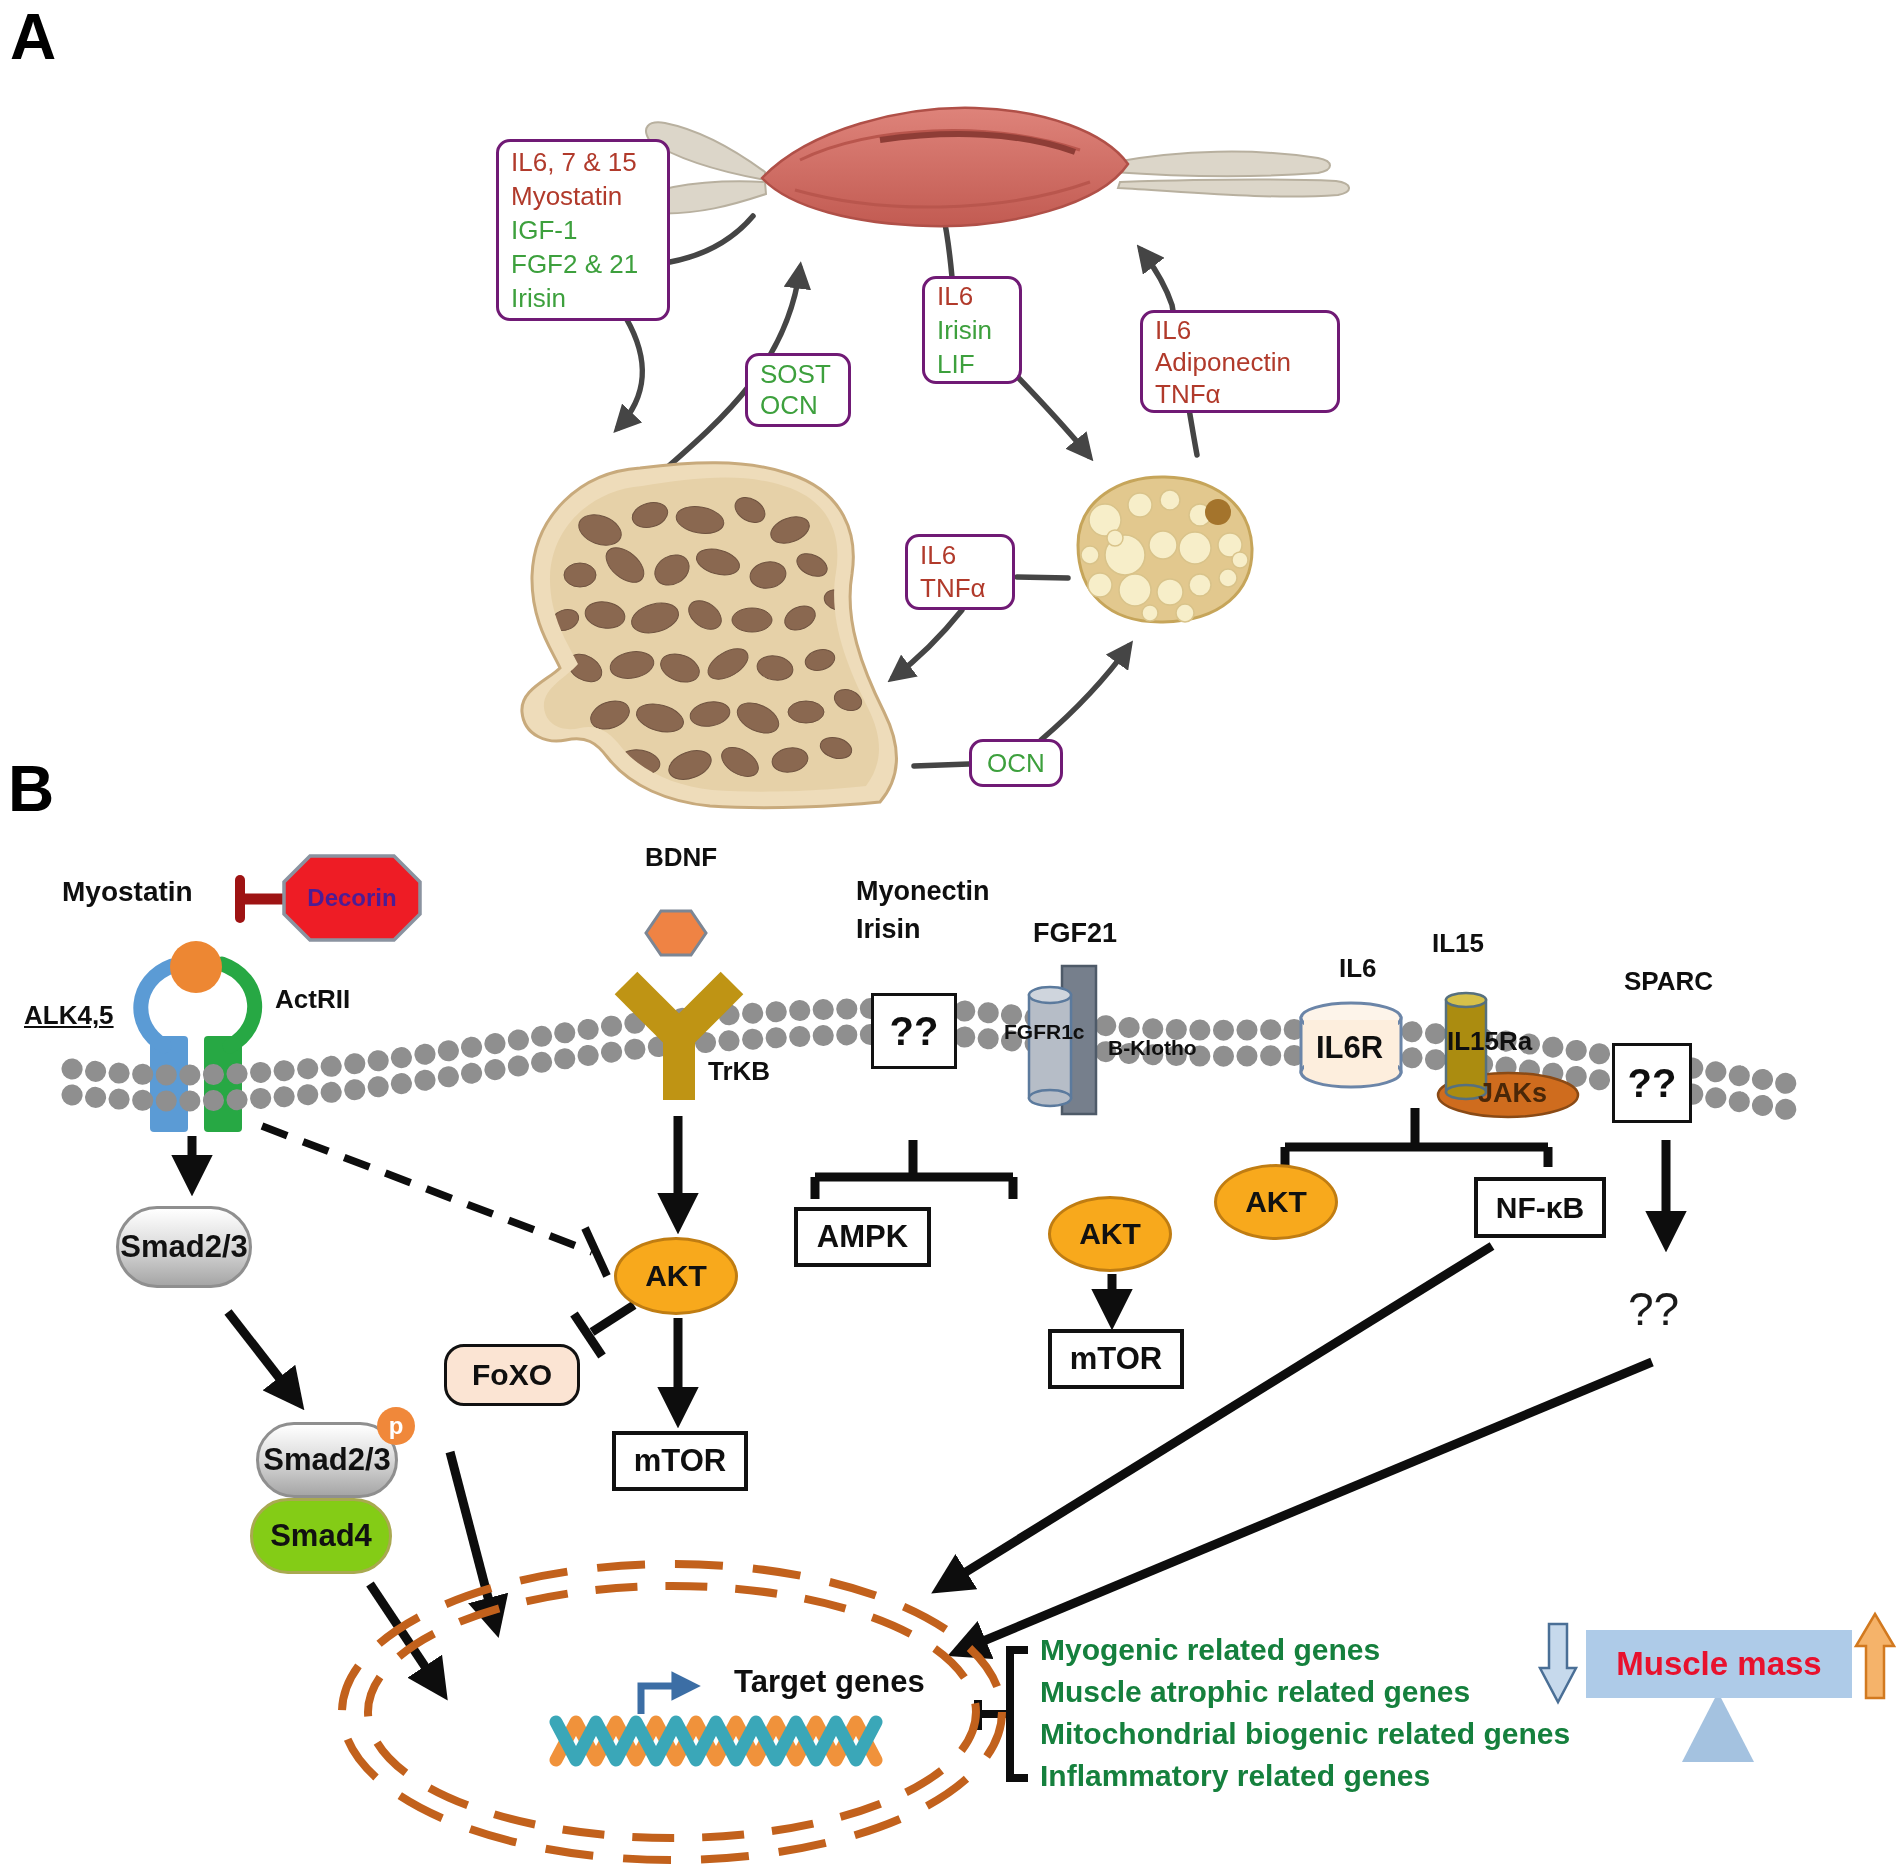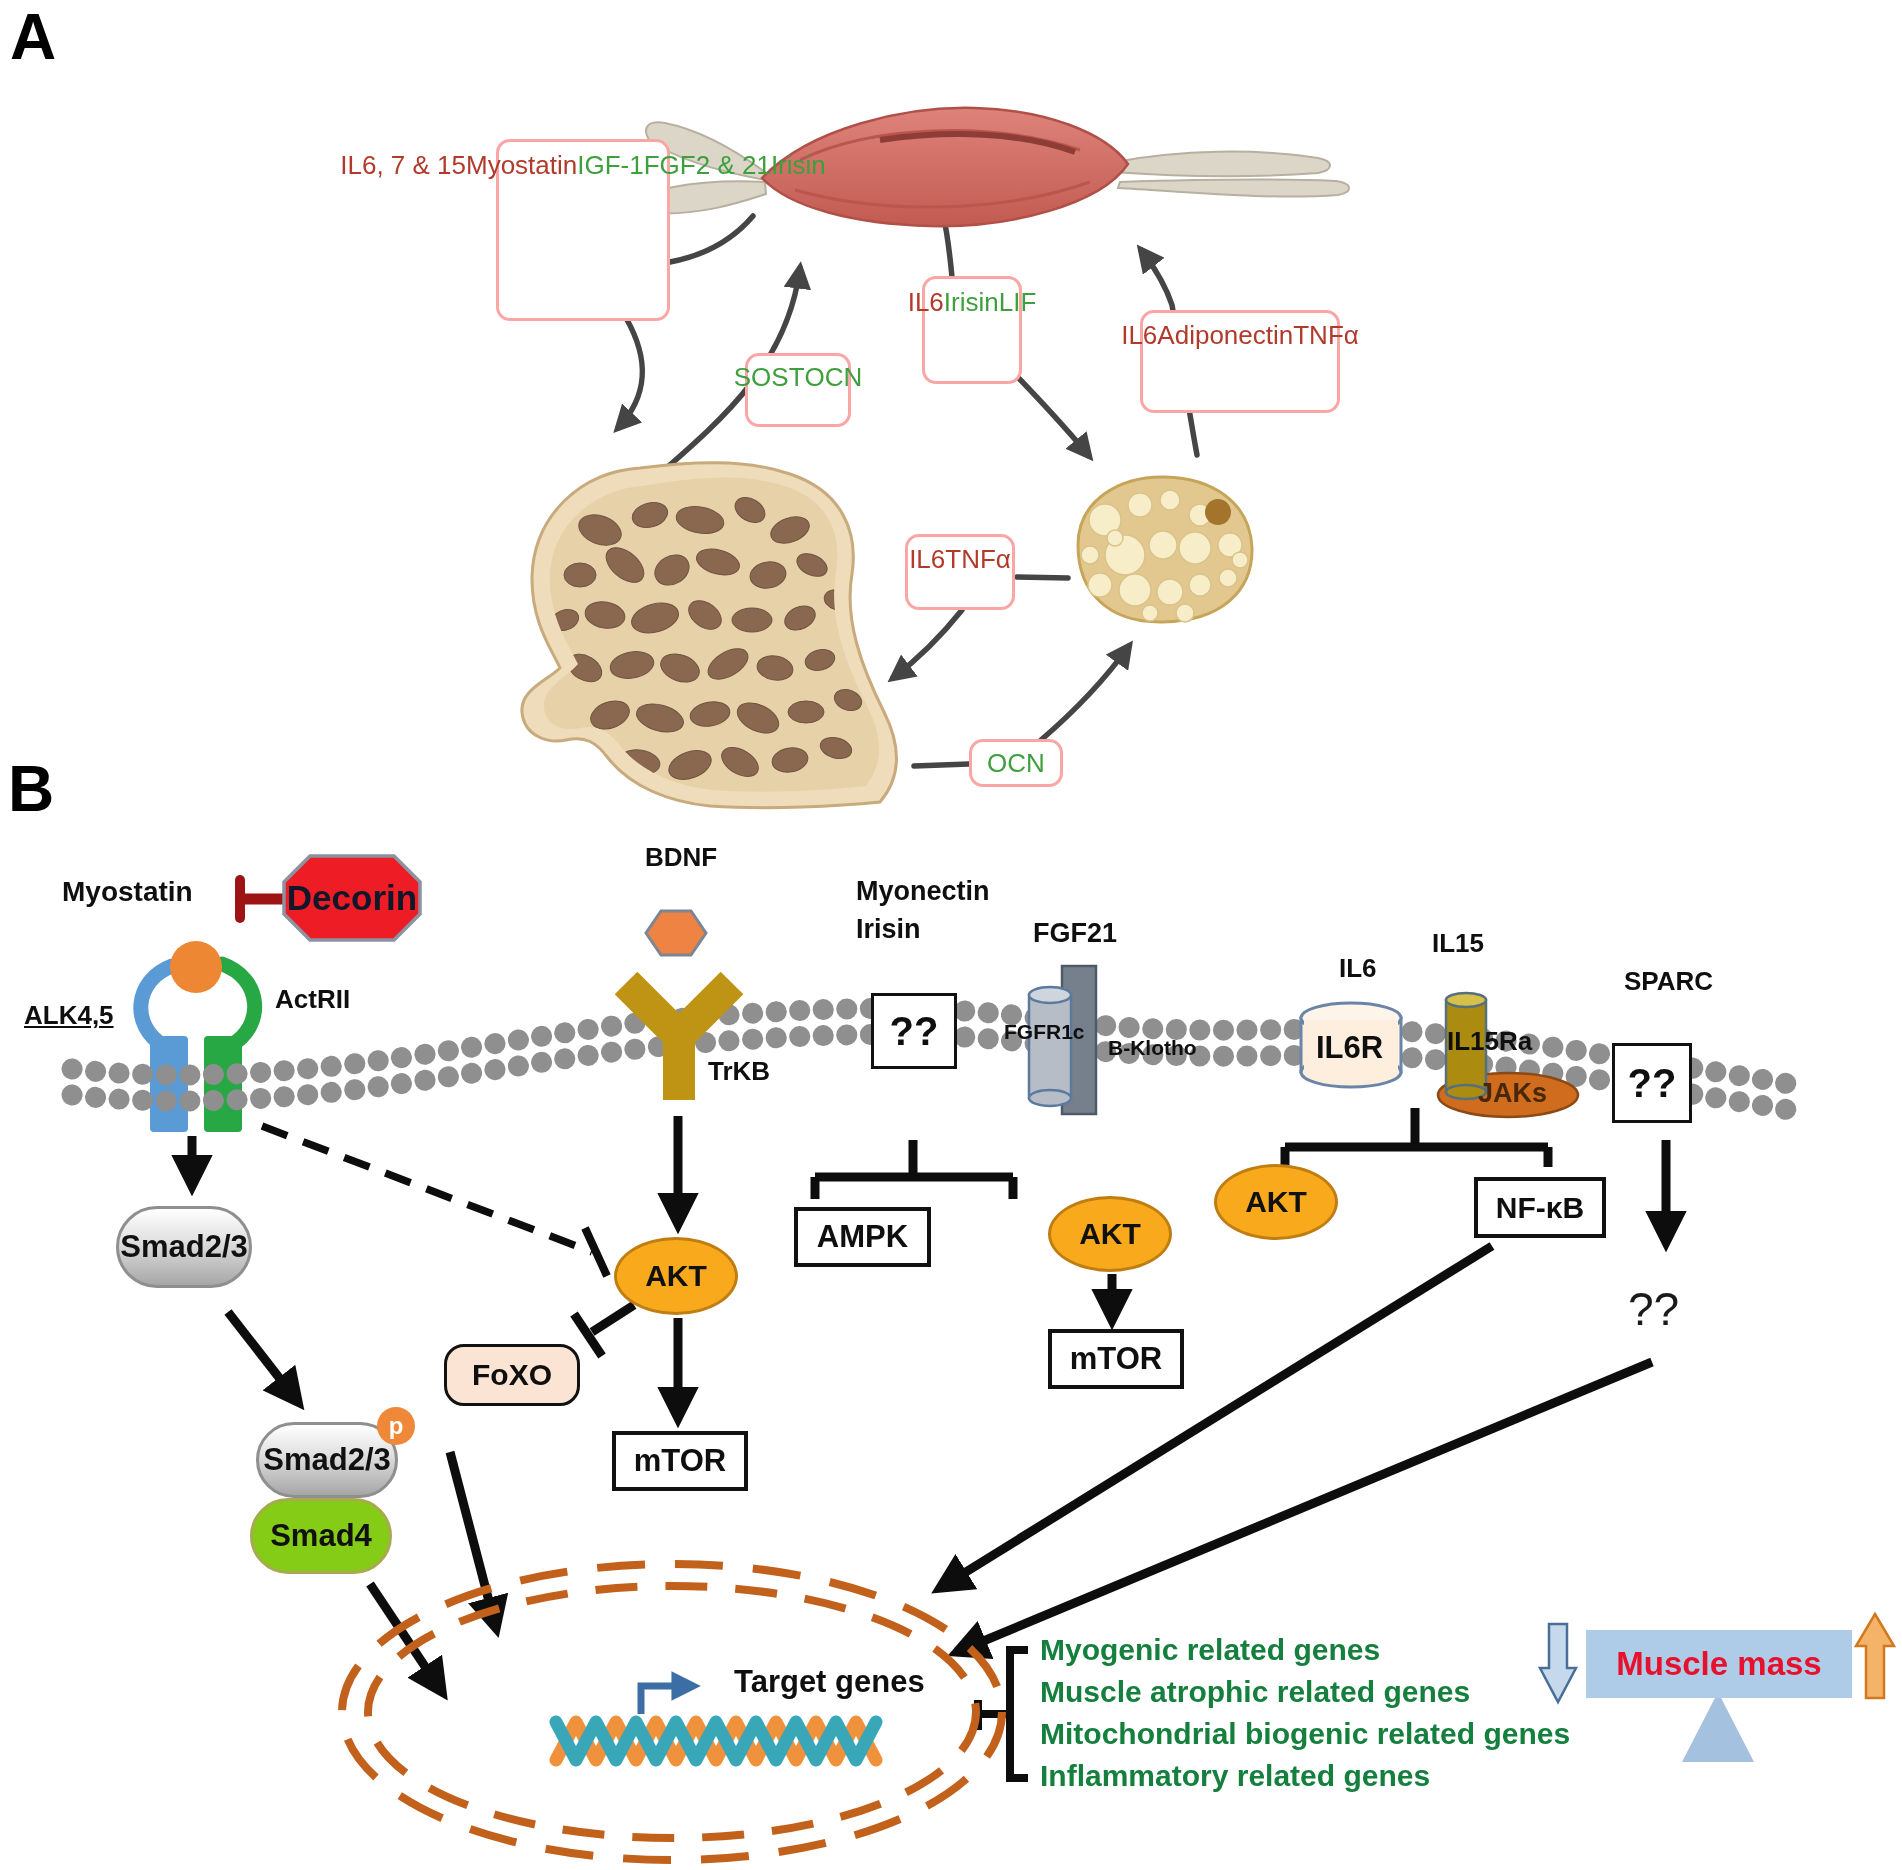--- a/index.html
+++ b/index.html
@@ -2,23 +2,23 @@
 <html><head>
 <meta charset="utf-8">
 <style>
   html,body{margin:0;padding:0;background:#fff;}
   #fig{position:relative;width:1902px;height:1870px;background:#fff;
        font-family:"Liberation Sans",sans-serif;overflow:hidden;}
   #art{position:absolute;left:0;top:0;}
   .abs{position:absolute;}
   .panel-letter{position:absolute;font-size:64px;font-weight:600;color:#000;}
   
-  .pa-box{position:absolute;background:#fff;border:3px solid #fca5a5;border-radius:14px;
+  .pa-box{position:absolute;background:#fff;border:3px solid #701a75;border-radius:14px;
           box-sizing:border-box;padding:6px 12px;font-size:26px;line-height:33px;
-          white-space:nowrap;display:flex;flex-direction:row;justify-content:center;}
+          white-space:nowrap;display:flex;flex-direction:column;justify-content:center;}
   .red{color:#b13a2b;}
   .green{color:#3da03d;}
   
   .blabel{position:absolute;font-weight:bold;color:#0f0f0f;white-space:nowrap;}
   .bbox{position:absolute;background:#fff;border:4px solid #111;box-sizing:border-box;
         display:flex;align-items:center;justify-content:center;font-weight:bold;color:#0f0f0f;}
   .akt{position:absolute;background:#f8a91c;border:3px solid #c07d12;border-radius:50%;
        box-sizing:border-box;display:flex;align-items:center;justify-content:center;
        font-weight:bold;font-size:30px;color:#111;}
   .pill{position:absolute;border:3px solid #8f8f8f;border-radius:42px;box-sizing:border-box;
@@ -278,21 +278,21 @@
   <div class="pa-box" style="left:905px;top:534px;width:110px;height:76px;line-height:33px;">
     <div class="red">IL6</div>
     <div class="red">TNFα</div>
   </div>
 
   <div class="pa-box" style="left:969px;top:739px;width:94px;height:48px;align-items:center;">
     <div class="green">OCN</div>
   </div>
 
   <div class="blabel" style="left:62px;top:876px;font-size:28px;">Myostatin</div>
-  <div class="blabel" style="left:284px;top:856px;width:136px;height:84px;display:flex;align-items:center;justify-content:center;color:#0f172a;font-size:35px;">Decorin</div>
+  <div class="blabel" style="left:284px;top:856px;width:136px;height:84px;display:flex;align-items:center;justify-content:center;color:#4c1d95;font-size:24px;">Decorin</div>
   <div class="blabel" style="left:24px;top:1000px;font-size:26px;text-decoration:underline;">ALK4,5</div>
   <div class="blabel" style="left:275px;top:984px;font-size:26px;">ActRII</div>
   <div class="blabel" style="left:645px;top:842px;font-size:26px;">BDNF</div>
   <div class="blabel" style="left:708px;top:1056px;font-size:26px;">TrKB</div>
   <div class="blabel" style="left:856px;top:876px;font-size:27px;">Myonectin</div>
   <div class="blabel" style="left:856px;top:914px;font-size:27px;">Irisin</div>
   <div class="blabel" style="left:1033px;top:918px;font-size:27px;">FGF21</div>
   <div class="blabel" style="left:1004px;top:1020px;font-size:21px;">FGFR1c</div>
   <div class="blabel" style="left:1108px;top:1036px;font-size:21px;">B-Klotho</div>
   <div class="blabel" style="left:1339px;top:953px;font-size:26px;">IL6</div>

